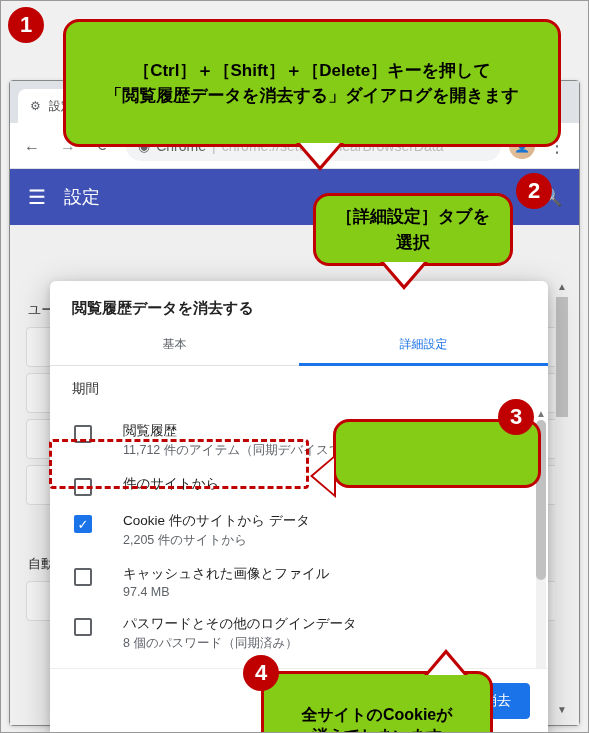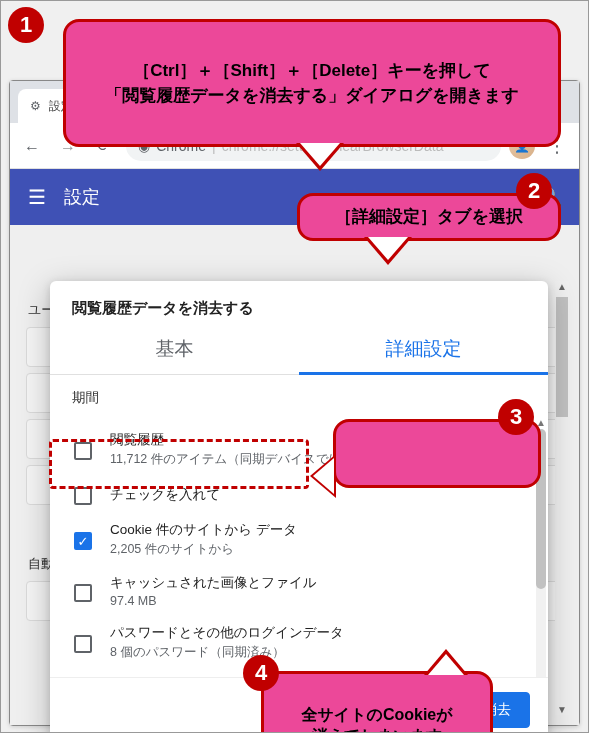--- a/index.html
+++ b/index.html
@@ -11,21 +11,21 @@
     position: relative;
     overflow: hidden;
     border: 1px solid #999;
   }
 
   
   .callout {
     position: absolute;
     border: 3px solid #c00000;
     border-radius: 16px;
-    background: #ec4899;
+    background: #84cc16;
     padding: 10px 18px;
     font-size: 17px;
     line-height: 1.5;
     font-weight: bold;
     color: #000;
     z-index: 50;
   }
   .callout .arrow {
     position: absolute;
     width: 0; height: 0;
@@ -187,21 +187,21 @@
     color: #222;
     font-weight: bold;
   }
   .dlg-tabs {
     display: flex;
     border-bottom: 1px solid #e0e0e0;
   }
   .dlg-tab {
     flex:1; text-align:center;
     padding: 12px 0;
-    font-size: 19px;
+    font-size: 12px;
     color: #5f6368;
     cursor: pointer;
     position: relative;
   }
   .dlg-tab.active {
     color: #1a73e8;
   }
   .dlg-tab.active::after {
     content:"";
     position:absolute;
@@ -232,21 +232,21 @@
     background: #fff;
     position: relative;
     cursor: pointer;
   }
   .range-select::after {
     content: "▾";
     position:absolute; right:10px; top:7px;
     color:#5f6368; font-size:11px;
   }
   .chk-row {
-    display:flex; align-items:center; gap:18px;
+    display:flex; align-items:flex-start; gap:31px;
     padding: 8px 2px;
   }
   .chk {
     width:18px; height:18px;
     border: 2px solid #5f6368;
     border-radius: 2px;
     margin-top: 3px;
     flex-shrink: 0;
     cursor: pointer;
     display:flex;align-items:center;justify-content:center;
@@ -352,21 +352,21 @@
 
 <div class="badge-num" style="top:6px;left:7px;">
     <span>1</span>
   </div>
 <div class="callout" style="top:18px;left:62px;width:498px;white-space:pre-line;text-align:center;">
   <span>［Ctrl］＋［Shift］＋［Delete］キーを押して
 「閲覧履歴データを消去する」ダイアログを開きます</span>
   <div class="arrow tri-down" style="bottom:-27px;left:230px;"></div>
 </div>
 
-<div class="callout" style="top:192px;left:296px;width:264px;text-align:center;padding:8px 14px;">
+<div class="callout" style="top:192px;left:312px;width:200px;text-align:center;padding:8px 14px;">
   <span>［詳細設定］タブを選択</span>
   <div class="arrow tri-down" style="bottom:-27px;left:64px;"></div>
 </div>
 <div class="badge-num" style="top:172px;right:36px;">
     <span>2</span>
   </div>
 
 <div class="callout" style="top:418px;left:332px;width:208px;white-space:pre-line;text-align:center;padding:9px 10px;line-height:1.4;font-size:16px;">
   <div class="arrow tri-left" style="left:-26px;top:32px;"></div>
 </div>
@@ -451,21 +451,21 @@
         <div class="chk-row">
           <div class="chk"></div>
           <div class="chk-lbl">
             <div class="t1">閲覧履歴</div>
             <div class="t2">11,712 件のアイテム（同期デバイスではそれ以上のアイテム）</div>
           </div>
         </div>
         <div class="chk-row">
           <div class="chk"></div>
           <div class="chk-lbl">
-            <div class="t1">チェックを入れて</div>
+            <div class="t1">件のサイトから</div>
           </div>
         </div>
         <div class="chk-row">
           <div class="chk checked">✓</div>
           <div class="chk-lbl">
             <div class="t1">Cookie 件のサイトから データ</div>
             <div class="t2">2,205 件のサイトから</div>
           </div>
         </div>
         <div class="chk-row">

